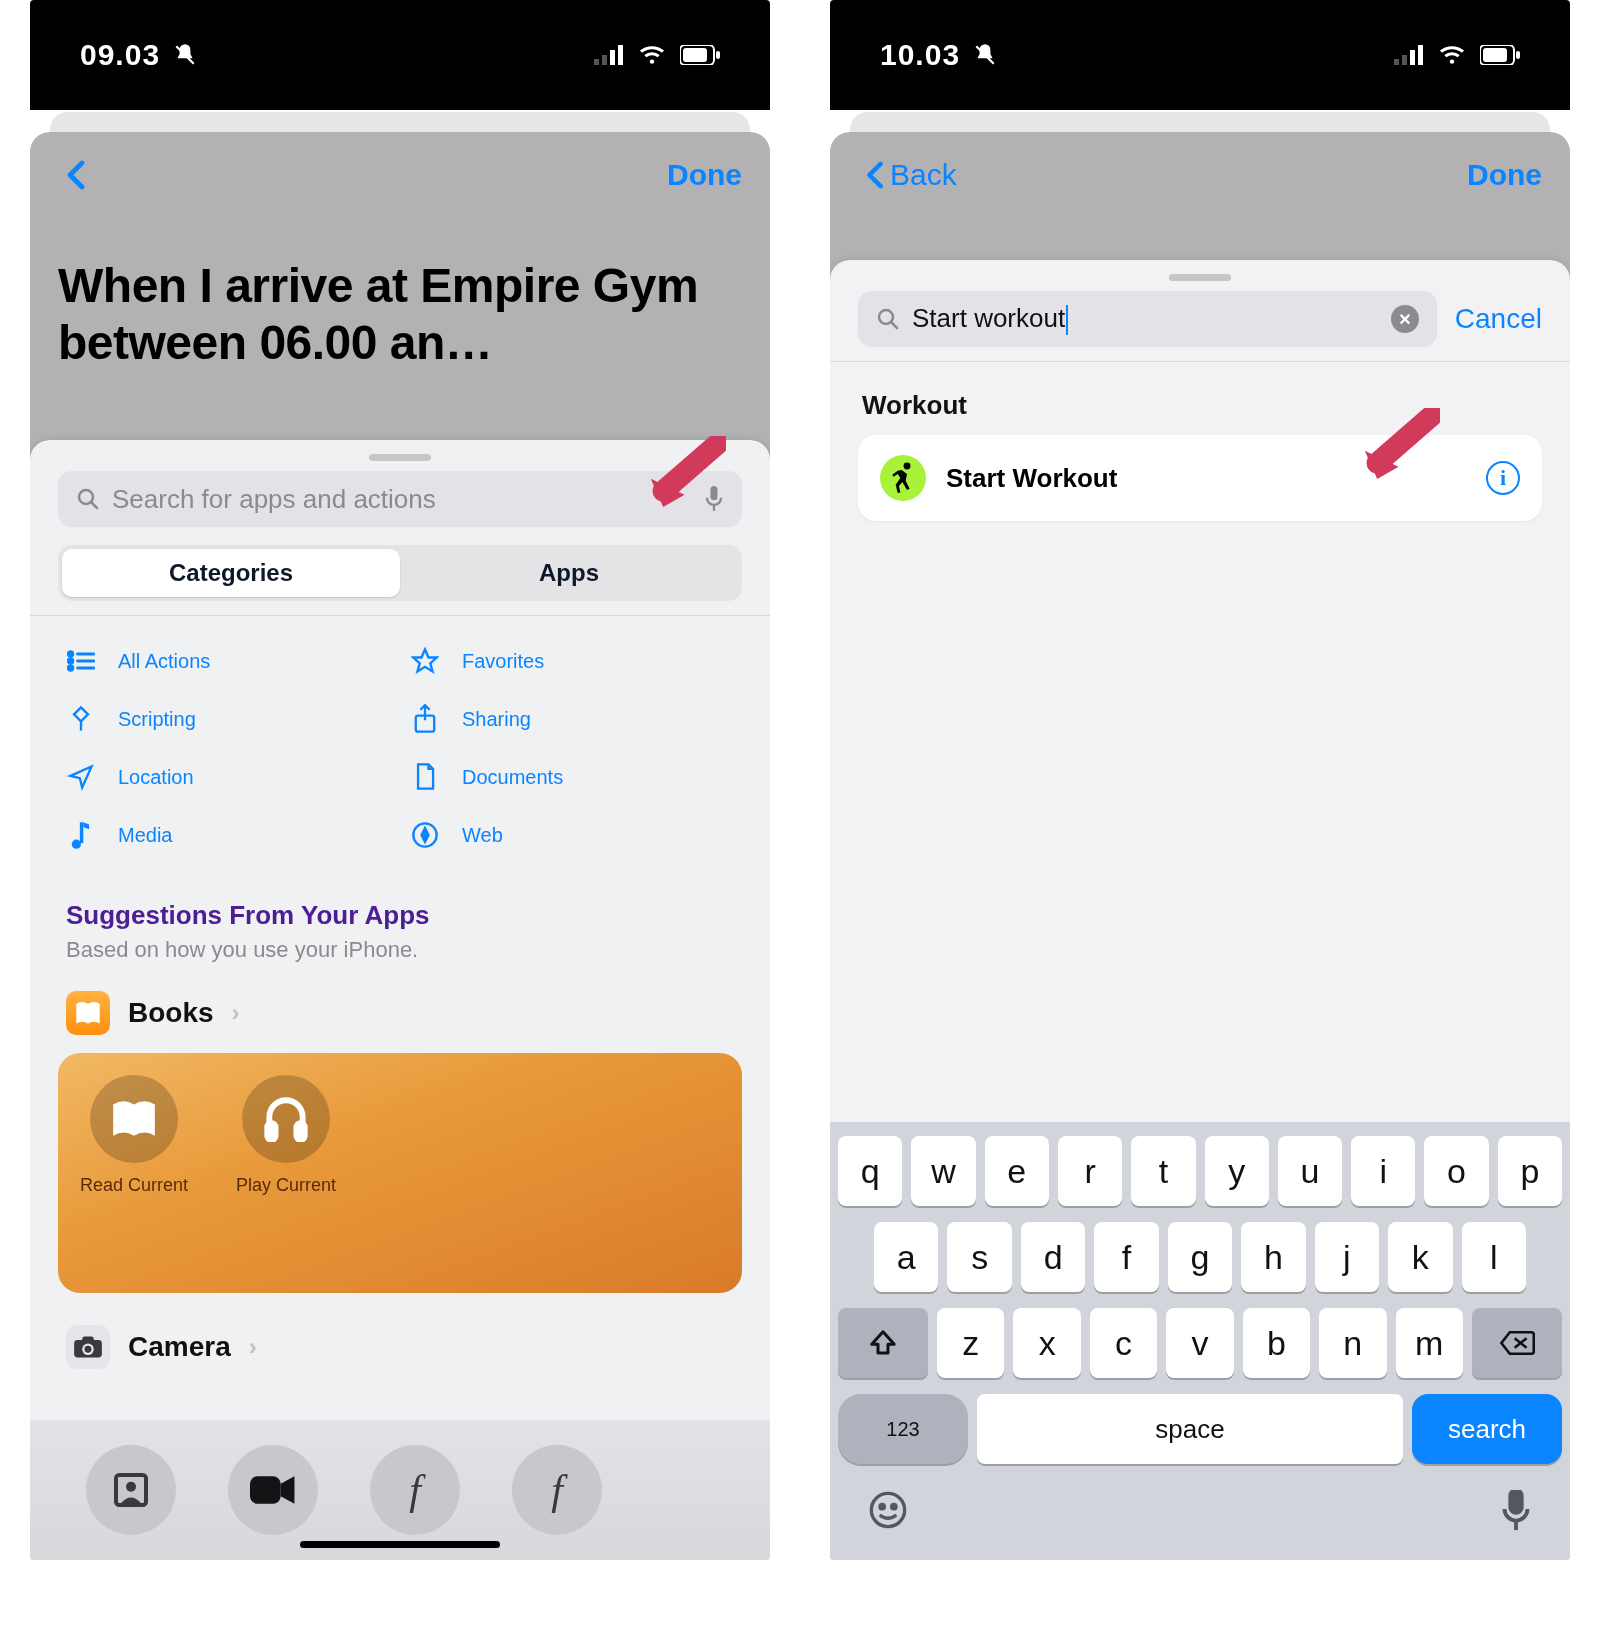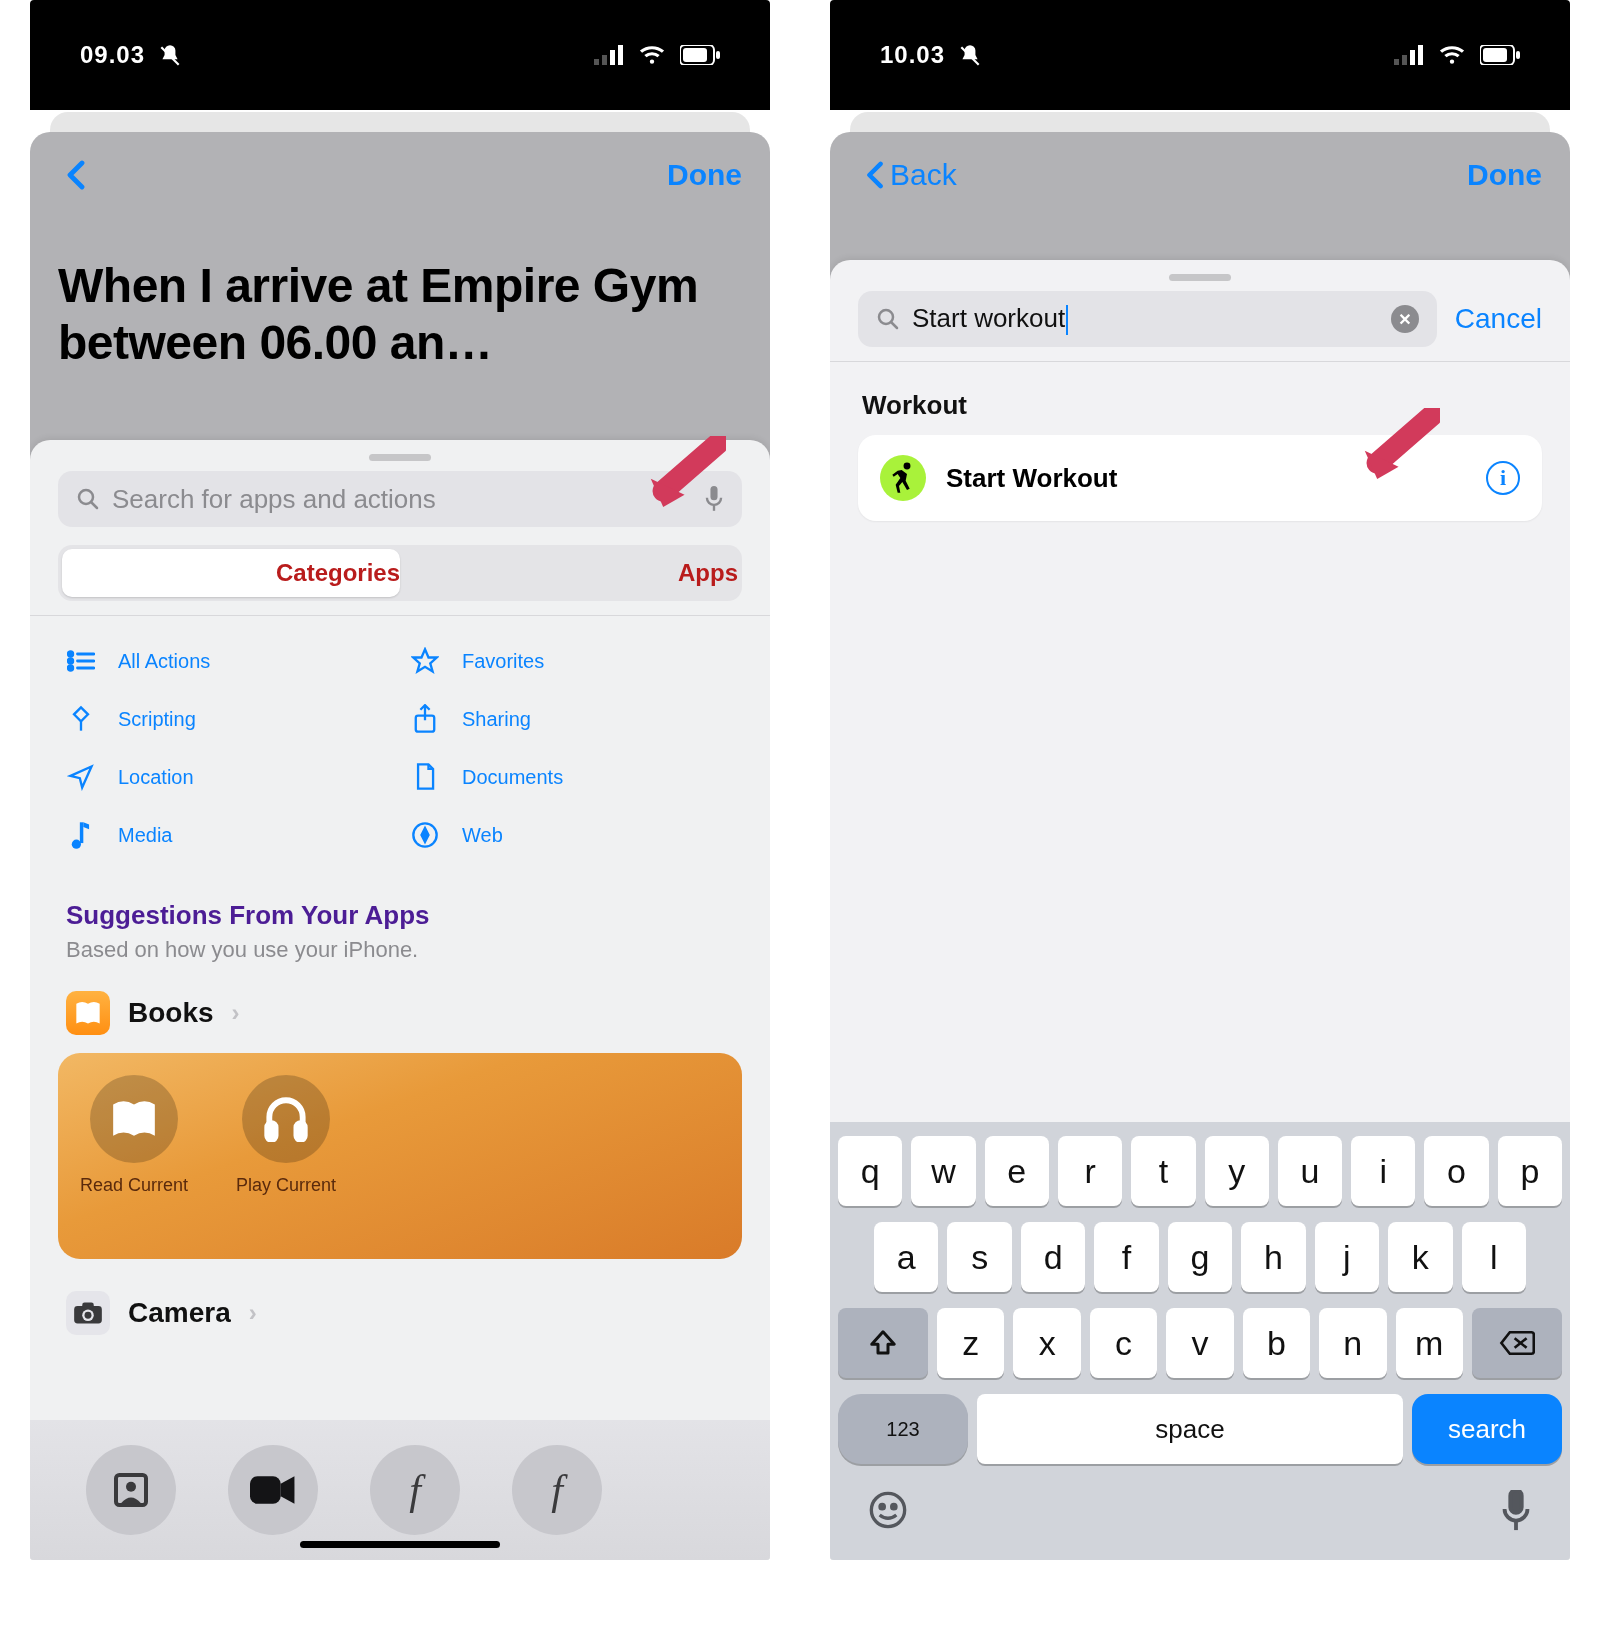--- a/index.html
+++ b/index.html
@@ -2,21 +2,21 @@
 <html><head>
 <meta charset="utf-8">
 <style>
   * { box-sizing: border-box; margin: 0; padding: 0; }
   html, body { width: 1600px; height: 1636px; background: #fff; font-family: -apple-system, "Helvetica Neue", Helvetica, Arial, sans-serif; }
   .canvas { display: flex; gap: 60px; justify-content: center; padding: 0 0 40px 0; }
   .phone { width: 740px; height: 1560px; position: relative; overflow: hidden; border-radius: 4px; }
 
   
   .statusbar { background: #000; height: 110px; display: flex; align-items: center; justify-content: space-between; padding: 0 50px; color: #fff; }
-  .sb-left { display: flex; align-items: flex-end; gap: 12px; font-size: 24px; font-weight: 600; letter-spacing: 1px;}
+  .sb-left { display: flex; align-items: center; gap: 12px; font-size: 30px; font-weight: 600; letter-spacing: 1px;}
   .sb-right { display: flex; align-items: center; gap: 14px; }
   .card-back { position: absolute; left: 20px; right: 20px; top: 112px; height: 1405px; background: #e6e6e6; border-radius: 18px 18px 0 0; }
   .card { position: absolute; left: 0; right: 0; top: 132px; bottom: 0; background: #b2b2b5; border-radius: 20px 20px 0 0; overflow: hidden; }
 
   .hdr { display: flex; align-items: center; justify-content: space-between; padding: 26px 28px 26px 24px; }
   .hdr .back-btn { display:flex; align-items:center; gap:6px; color: #0a84ff; font-size: 30px; font-weight: 400; padding-left:12px;}
   .hdr .done-btn { color: #0a84ff; font-size: 30px; font-weight: 600; }
   .title-big { padding: 40px 28px 44px 28px; font-size: 48px; font-weight: 800; color: #000; line-height: 1.18; letter-spacing: -0.5px;}
 
   
@@ -25,36 +25,36 @@
   .grabber { width: 62px; height: 7px; background: #c6c6c8; border-radius: 4px; margin: 14px auto 10px auto; }
 
   .searchbar { display: flex; align-items: center; gap: 12px; margin: 0 28px 18px 28px; background: #e3e3e7; border-radius: 14px; height: 56px; padding: 0 18px; }
   .searchbar input { flex: 1; border: 0; background: transparent; font-size: 26px; color: #111; outline: none; }
   .searchbar input::placeholder { color: #8b8b8f; }
   .search-row { display:flex; align-items:center; gap:18px; margin:0 28px 14px 28px; }
   .search-row .searchbar { margin:0; flex:1; }
   .cancel-link { color:#0a84ff; font-size:28px; font-weight:400;}
 
   .seg { display: flex; margin: 0 28px 14px 28px; background: #e4e4e7; border-radius: 14px; padding: 4px; }
-  .seg > div { flex: 1; text-align: right; padding: 10px 0; font-size: 24px; color: #b91c1c; border-radius: 10px; font-weight:600;}
+  .seg > div { flex: 1; text-align: center; padding: 10px 0; font-size: 24px; color: #0f172a; border-radius: 10px; font-weight:600;}
   .seg > div.sel { background: #fff; box-shadow: 0 1px 2px rgba(0,0,0,0.15); }
   .divider { height:1px; background:#d8d8db; margin-top:2px;}
 
   .cat-grid { display: grid; grid-template-columns: 1fr 1fr; gap: 28px 20px; padding: 30px 36px 24px 36px; }
   .cat-item { display: flex; align-items: center; gap: 22px; color: #0a84ff; font-size: 20px; font-weight: 400; }
   .cat-icon { width: 30px; height: 30px; display:flex; align-items:center; justify-content:center; color:#0a84ff;}
 
   .sec-h { padding: 26px 36px 2px 36px; font-size: 26px; font-weight: 700; color: #4c1d95; }
   .sec-sub { padding: 4px 36px 18px 36px; font-size: 22px; color: #8b8b8f; }
 
   .app-row { display: flex; align-items: center; gap: 18px; padding: 10px 36px; font-size: 28px; font-weight: 700; color: #111;}
   .app-icon { width: 44px; height: 44px; border-radius: 10px; display:flex; align-items:center; justify-content:center; }
   .chev { color:#c2c2c6; font-size:24px; font-weight:800;}
 
-  .books-card { margin: 8px 28px 22px 28px; height: 206px; border-radius: 22px; background: linear-gradient(160deg,#f2b864 0%,#e89a3a 38%,#d97b29 100%); padding: 22px 22px 12px 22px; display:flex; align-items:flex-start; gap:48px; }
+  .books-card { margin: 8px 28px 22px 28px; height: 240px; border-radius: 22px; background: linear-gradient(160deg,#f2b864 0%,#e89a3a 38%,#d97b29 100%); padding: 22px 22px 12px 22px; display:flex; align-items:flex-start; gap:48px; }
   .ba { display:flex; flex-direction:column; align-items:center; gap:12px; }
   .ba .circ { width:88px; height:88px; border-radius:44px; background:rgba(0,0,0,0.20); display:flex; align-items:center; justify-content:center; color:#fff;}
   .ba .lbl { font-size:18px; color:#5a2a0c; font-weight:500;}
 
   .docklike { position:absolute; left:0; right:0; bottom:0; height:140px; background:linear-gradient(#e3e3e7,#d8d8dc); display:flex; align-items:center; gap:52px; padding:0 56px;}
   .dock-btn { width:90px; height:90px; border-radius:45px; background:#c7c7cc; display:flex; align-items:center; justify-content:center; color:#3a3a3c;}
   .home-ind { position:absolute; bottom:12px; left:50%; transform:translateX(-50%); width:200px; height:7px; border-radius:4px; background:#000; }
 
   
   .result-section { padding: 28px 28px 0 28px; }

